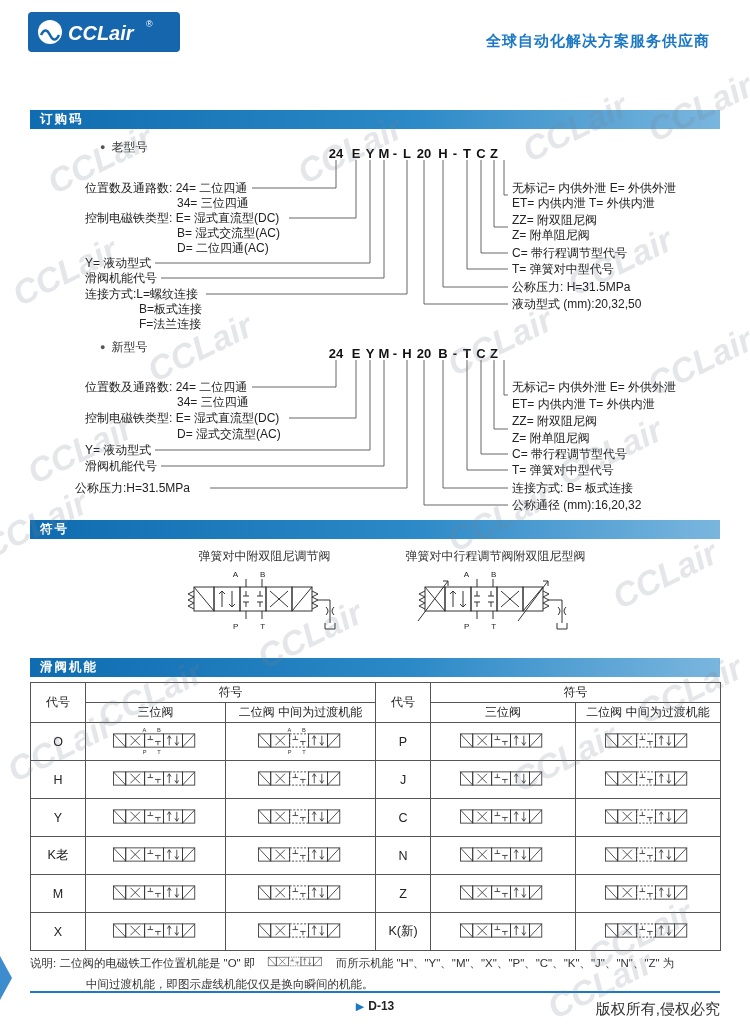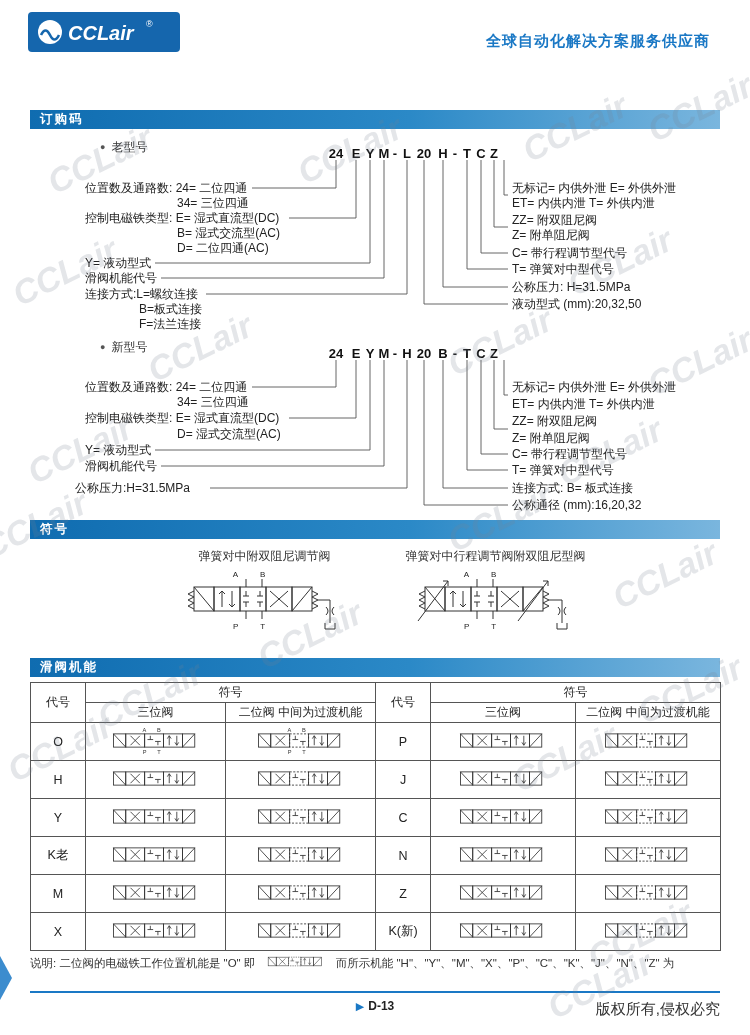--- a/index.html
+++ b/index.html
@@ -803,20 +803,21 @@
           <line x1="57" y1="20" x2="57" y2="16" stroke="#333" stroke-width="0.9" fill="none"></line>
           <line x1="54" y1="16" x2="60" y2="16" stroke="#333" stroke-width="0.9" fill="none"></line>
           <rect x="63" y="8" width="20" height="14" stroke="#333" stroke-width="0.9" fill="none"></rect>
           <line x1="69" y1="10" x2="69" y2="20" stroke="#333" stroke-width="0.9" fill="none"></line>
           <polyline points="67,13 69,10 71,13" stroke="#333" stroke-width="0.9" fill="none"></polyline>
           <line x1="77" y1="10" x2="77" y2="20" stroke="#333" stroke-width="0.9" fill="none"></line>
           <polyline points="75,17 77,20 79,17" stroke="#333" stroke-width="0.9" fill="none"></polyline>
         </svg></span>
     <span>而所示机能 "H"、"Y"、"M"、"X"、"P"、"C"、"K"、"J"、"N"、"Z" 为</span>
   </div>
+  <div style="padding-left:56px">中间过渡机能，即图示虚线机能仅仅是换向瞬间的机能。</div>
 </div>
 
 <div class="corner-accent"></div>
 <div class="footrule"></div>
 <div class="pagemark">
   <span class="tri">▶</span><span>D-13</span>
 </div>
 <div class="copyright">版权所有,侵权必究</div>
 
 </body></html>

